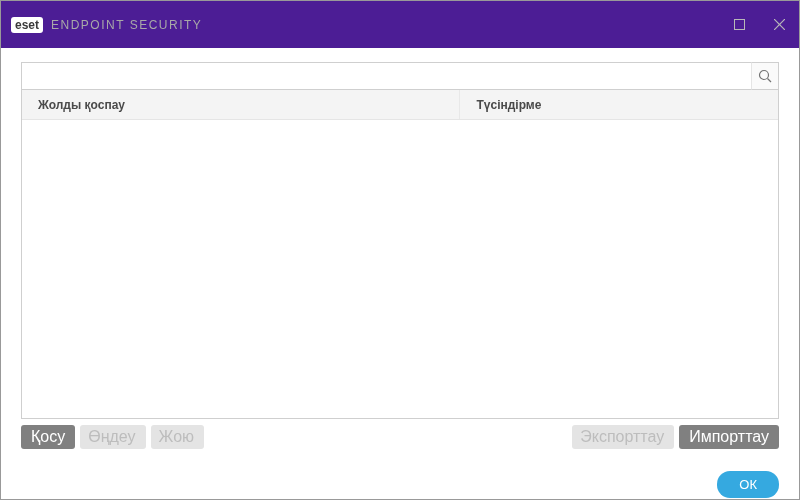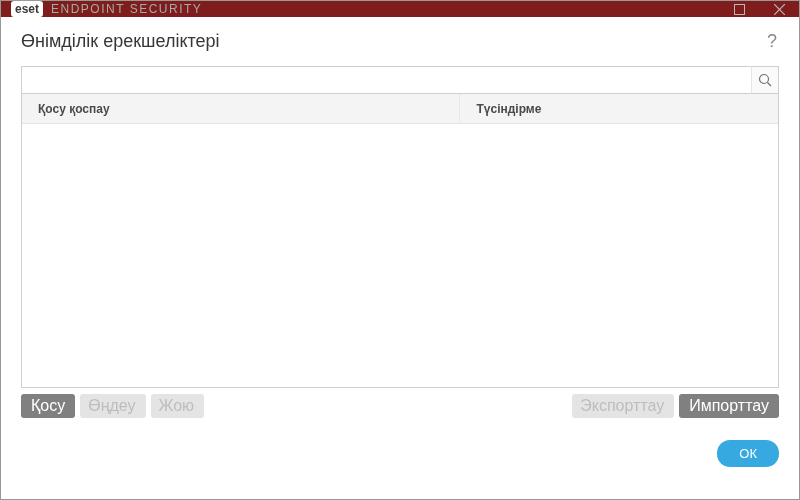--- a/index.html
+++ b/index.html
@@ -5,22 +5,22 @@
     * { margin: 0; padding: 0; box-sizing: border-box; }
     body {
       width: 800px;
       height: 500px;
       font-family: "Segoe UI", Arial, sans-serif;
       background: #fff;
       overflow: hidden;
       border: 1px solid #999;
     }
     .titlebar {
-      height: 16px;
-      background: #7f1d1d;
+      height: 47px;
+      background: #4c1d95;
       display: flex;
       align-items: center;
       padding: 0 0 0 10px;
       color: #b8b8b8;
     }
     .eset-logo {
       display: inline-flex;
       align-items: center;
       margin-right: 8px;
     }
@@ -200,40 +200,34 @@
       <svg width="11" height="11" viewBox="0 0 11 11">
           <line x1="0" y1="0" x2="11" y2="11" stroke-width="1.2"></line>
           <line x1="11" y1="0" x2="0" y2="11" stroke-width="1.2"></line>
         </svg>
     </div>
   </div>
 </div>
 
 <div class="content">
 
-  <div class="header-row">
-    <div class="page-title">Өнімділік ерекшеліктері</div>
-    <div class="help-icon">
-      <span>?</span>
-    </div>
-  </div>
 
   <div class="search-wrap">
     <input type="text" class="search-input" placeholder="" style="">
     <div class="search-btn">
       <svg width="14" height="14" viewBox="0 0 14 14">
         <circle cx="6" cy="6" r="4.5" stroke="#737373" stroke-width="1.2" fill="none"></circle>
         <line x1="9.5" y1="9.5" x2="13" y2="13" stroke="#737373" stroke-width="1.2"></line>
       </svg>
     </div>
   </div>
 
   <div class="table-wrap">
     <div class="table-header">
-      <div class="th th1">Қосу қоспау</div>
+      <div class="th th1">Жолды қоспау</div>
       <div class="th th2">Түсіндірме</div>
     </div>
     <div class="table-body"></div>
   </div>
 
   <div class="toolbar">
     <button class="tool-btn">Қосу</button>
     <button class="tool-btn disabled">Өңдеу</button>
     <button class="tool-btn disabled">Жою</button>
     <div class="spacer"></div>

